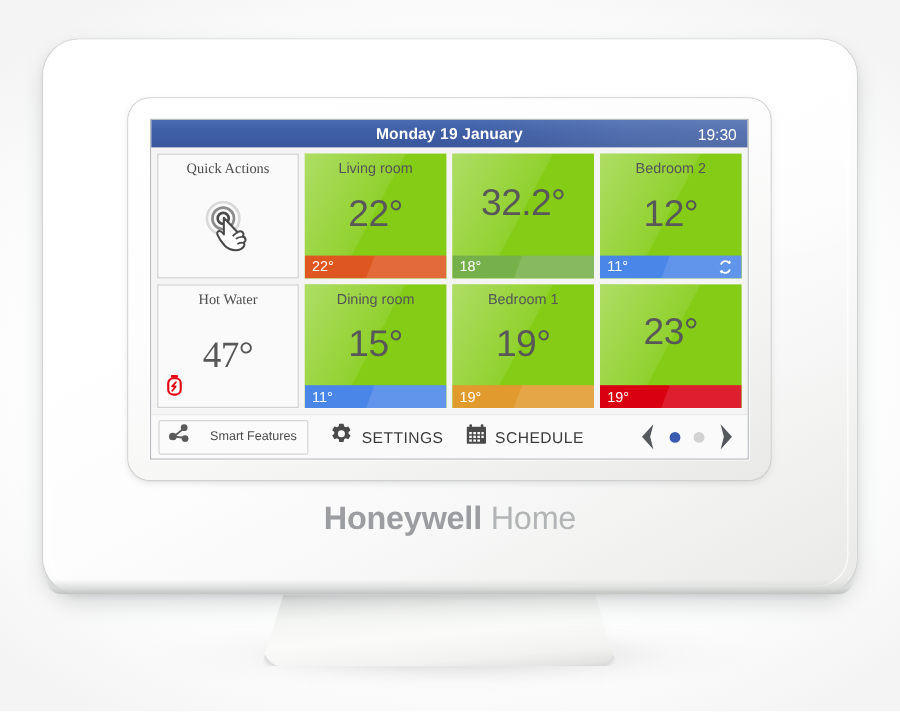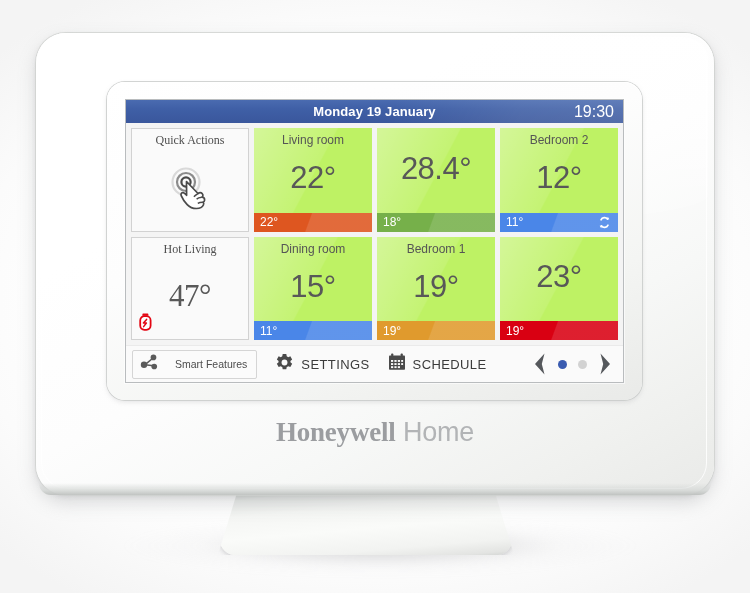--- a/index.html
+++ b/index.html
@@ -143,21 +143,21 @@
     width: 46%; height: 100%;
     background: linear-gradient(105deg, rgba(255,255,255,0) 0%, rgba(255,255,255,0.10) 55%, rgba(255,255,255,0.13) 100%);
     pointer-events: none;
   }
   .titlebar-date { letter-spacing: 0.1px; }
   .titlebar-time {
     position: absolute;
     right: 9px;
     top: 50%;
     transform: translateY(-50%);
-    font-size: 16px;
+    font-size: 13px;
     font-weight: normal;
   }
 
   
   .grid {
     position: absolute;
     left: 0;
     top: 23px;
     width: 497px;
     height: 222px;
@@ -165,21 +165,21 @@
     grid-template-columns: repeat(4, 1fr);
     grid-template-rows: repeat(2, 1fr);
     gap: 5px;
     padding: 5px;
     box-sizing: border-box;
     background: #f4f4f4;
   }
 
   .tile {
     position: relative;
-    background: #bef264;
+    background: #84cc16;
     display: flex;
     flex-direction: column;
     overflow: hidden;
   }
   .tile-sheen {
     position: absolute;
     left: 0; top: 0; right: 0; bottom: 0;
     background: linear-gradient(118deg, rgba(255,255,255,0.34) 0%, rgba(255,255,255,0.10) 48%, rgba(255,255,255,0) 49%, rgba(255,255,255,0) 100%);
     pointer-events: none;
   }
@@ -304,21 +304,21 @@
   .brand {
     position: absolute;
     left: 0;
     top: 417px;
     width: 750px;
     text-align: center;
     font-size: 27px;
     color: #a9abad;
     letter-spacing: -0.2px;
   }
-  .brand b { font-weight: bold; color: #9b9da0; font-family: Liberation Serif, serif; }
+  .brand b { font-weight: bold; color: #9b9da0; }
   .brand span { font-weight: 300; color: #b2b4b6; }
 </style>
 </head>
 <body>
 
 <div id="scene">
 
   <div class="floor-shadow"></div>
 
   <div class="stand">
@@ -364,21 +364,21 @@
         <div class="tile-name">Living room</div>
         <div class="tile-temp">22°</div>
         <div class="tile-footer" style="background:#de5620;">
           <div class="footer-sheen"></div>
           <div class="footer-val">22°</div>
         </div>
       </div>
 
       <div class="tile">
         <div class="tile-sheen"></div>
-        <div class="tile-temp">28.4°</div>
+        <div class="tile-temp">32.2°</div>
         <div class="tile-footer" style="background:#76b04a;">
           <div class="footer-sheen"></div>
           <div class="footer-val">18°</div>
         </div>
       </div>
 
       <div class="tile">
         <div class="tile-sheen"></div>
         <div class="tile-name">Bedroom 2</div>
         <div class="tile-temp">12°</div>
@@ -390,21 +390,21 @@
               <path d="M4.2 4.2 A4.2 4.2 0 0 1 11.4 3.4" fill="none" stroke="#ffffff" stroke-width="1.7" stroke-linecap="round"></path>
               <path d="M11.8 9.8 A4.2 4.2 0 0 1 4.6 10.6" fill="none" stroke="#ffffff" stroke-width="1.7" stroke-linecap="round"></path>
               <path d="M11.6 0.9 L13.2 3.5 L10.3 3.9 Z" fill="#ffffff"></path>
               <path d="M4.4 13.1 L2.8 10.5 L5.7 10.1 Z" fill="#ffffff"></path>
             </svg>
           </div>
         </div>
       </div>
 
       <div class="tile white">
-        <div class="tile-name">Hot Living</div>
+        <div class="tile-name">Hot Water</div>
         <div class="tile-temp">47°</div>
         <div class="tile-corner-icon">
           <svg width="13" height="18" viewBox="0 0 13 18">
             <rect x="1.2" y="3.2" width="10.4" height="13.6" rx="4.2" fill="#ffffff" stroke="#e30613" stroke-width="1.8"></rect>
             <rect x="3.4" y="0.6" width="6" height="2.2" rx="0.8" fill="#e30613"></rect>
             <path d="M7.6 6.4 L4.4 10.0 L7.4 10.0 L4.6 13.6" fill="none" stroke="#e30613" stroke-width="1.5" stroke-linejoin="round" stroke-linecap="round"></path>
           </svg>
         </div>
       </div>
 

